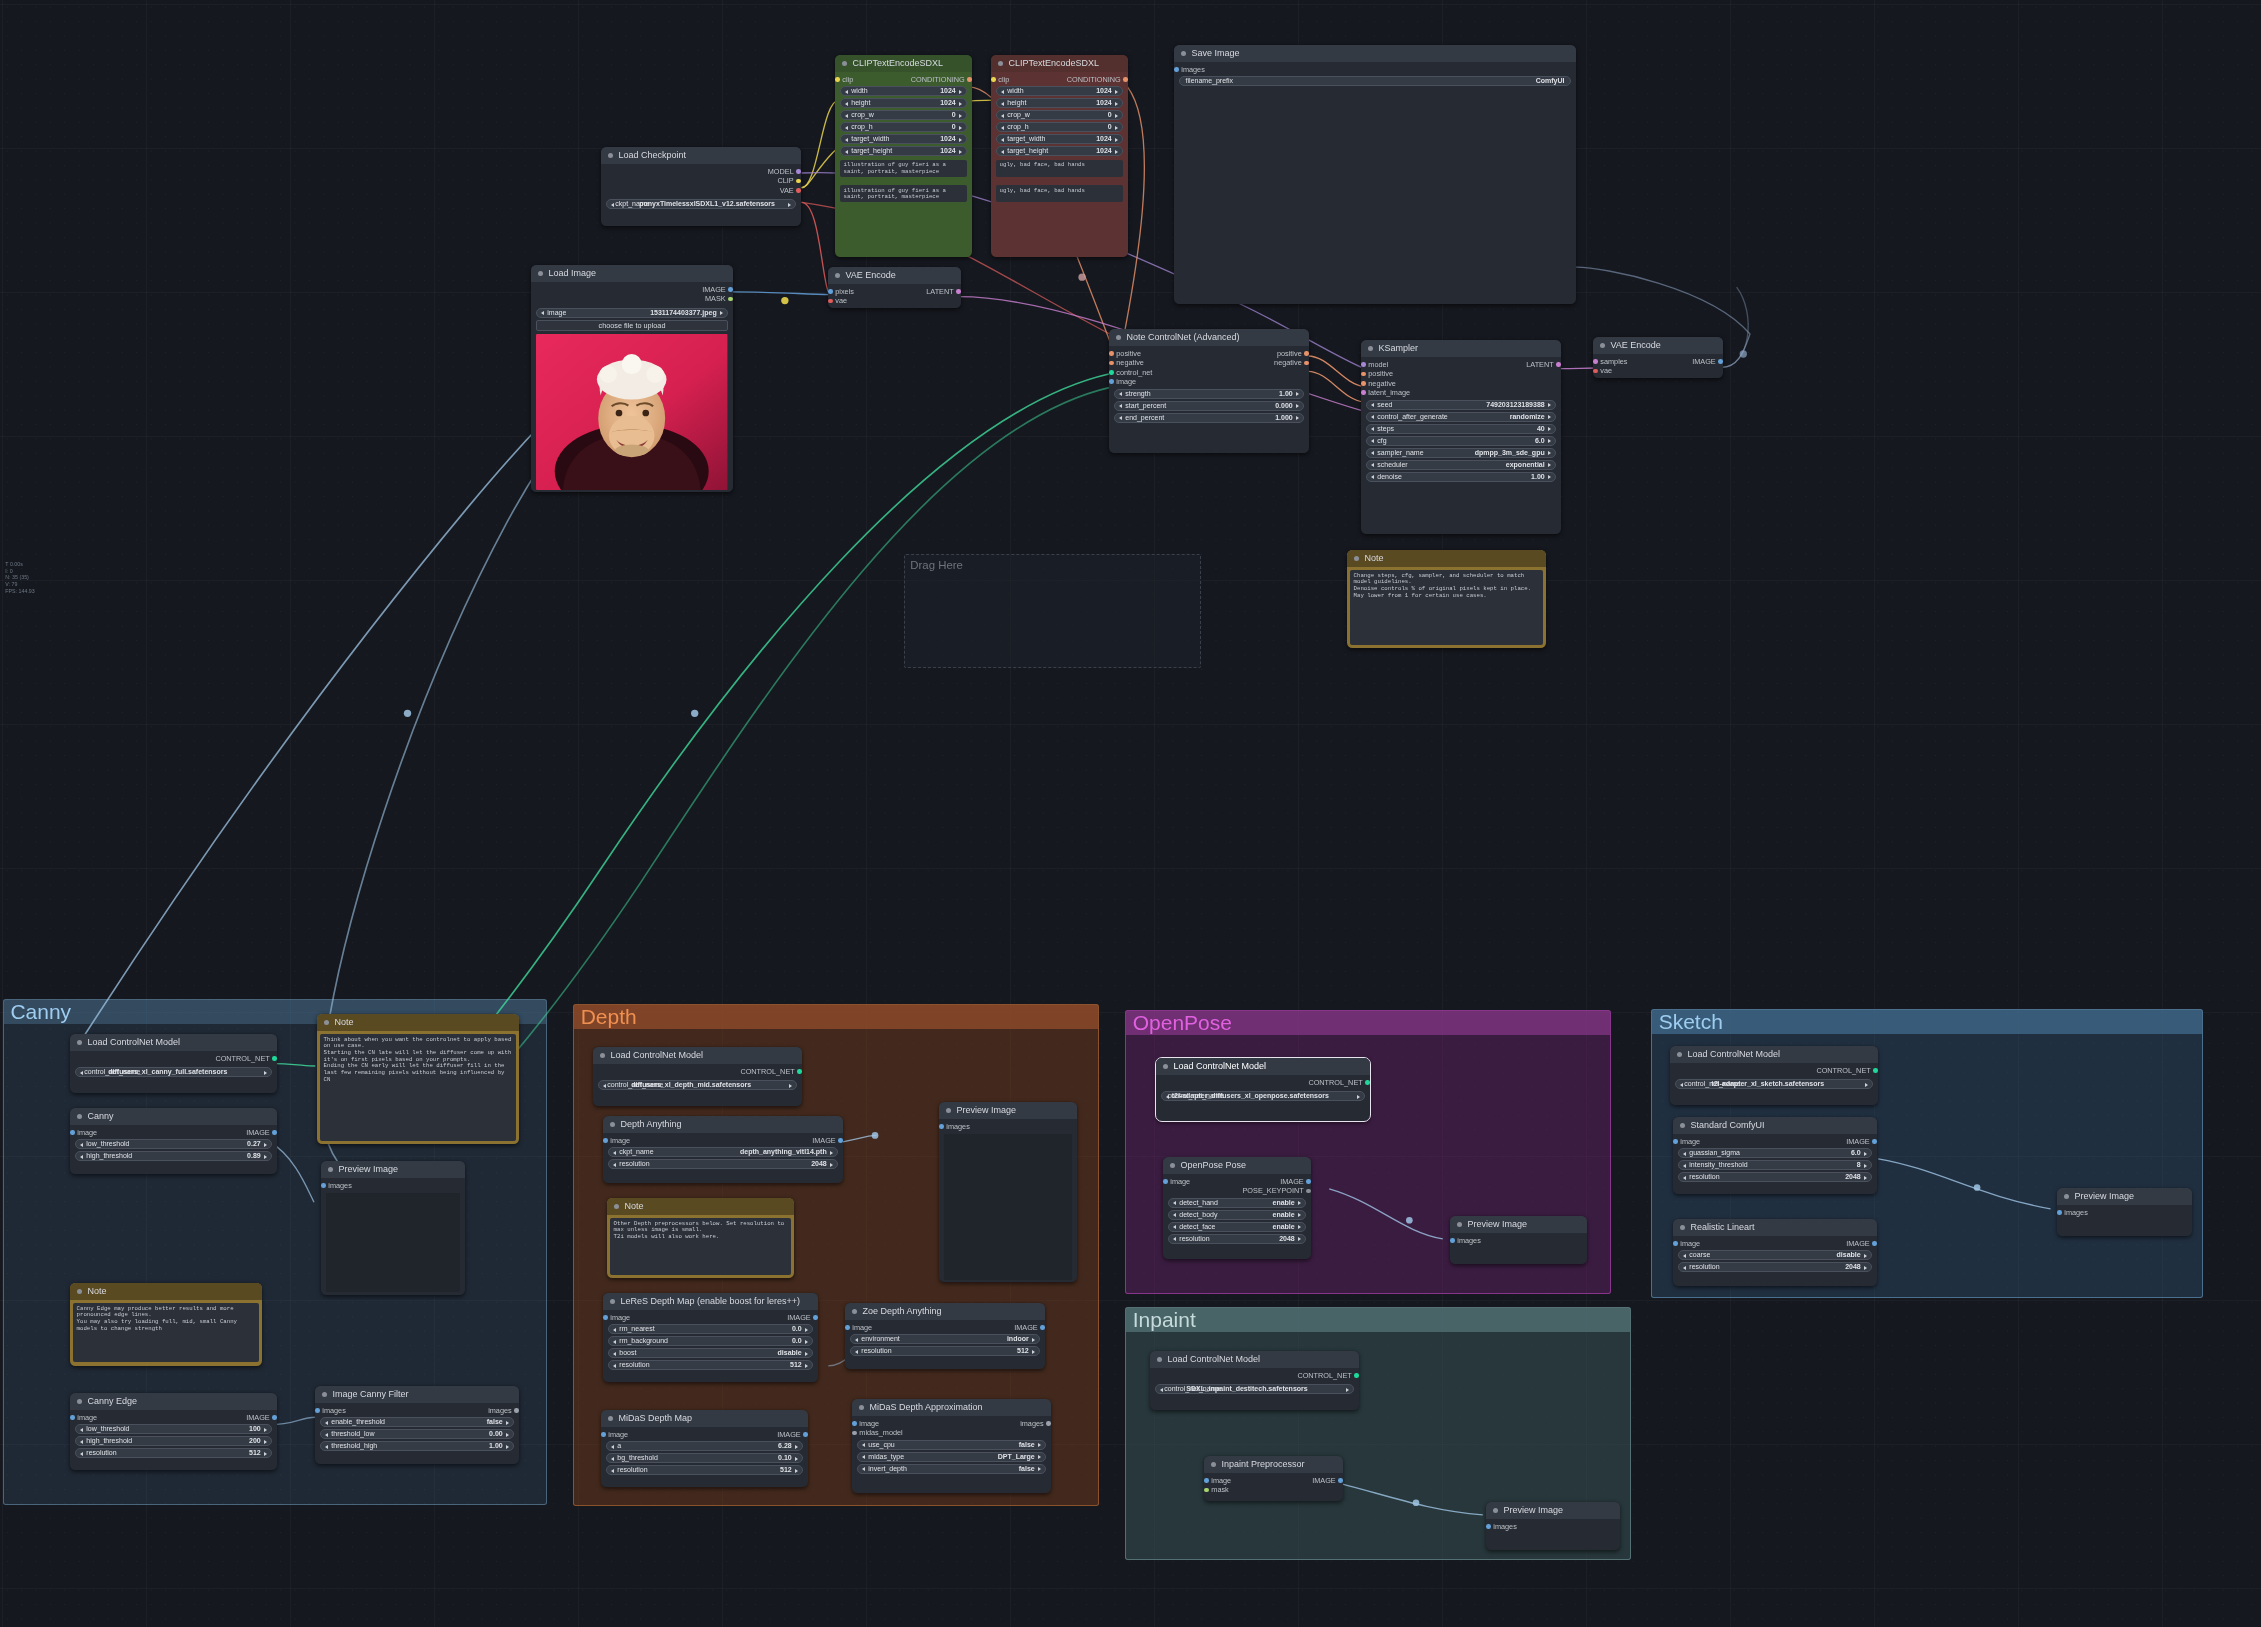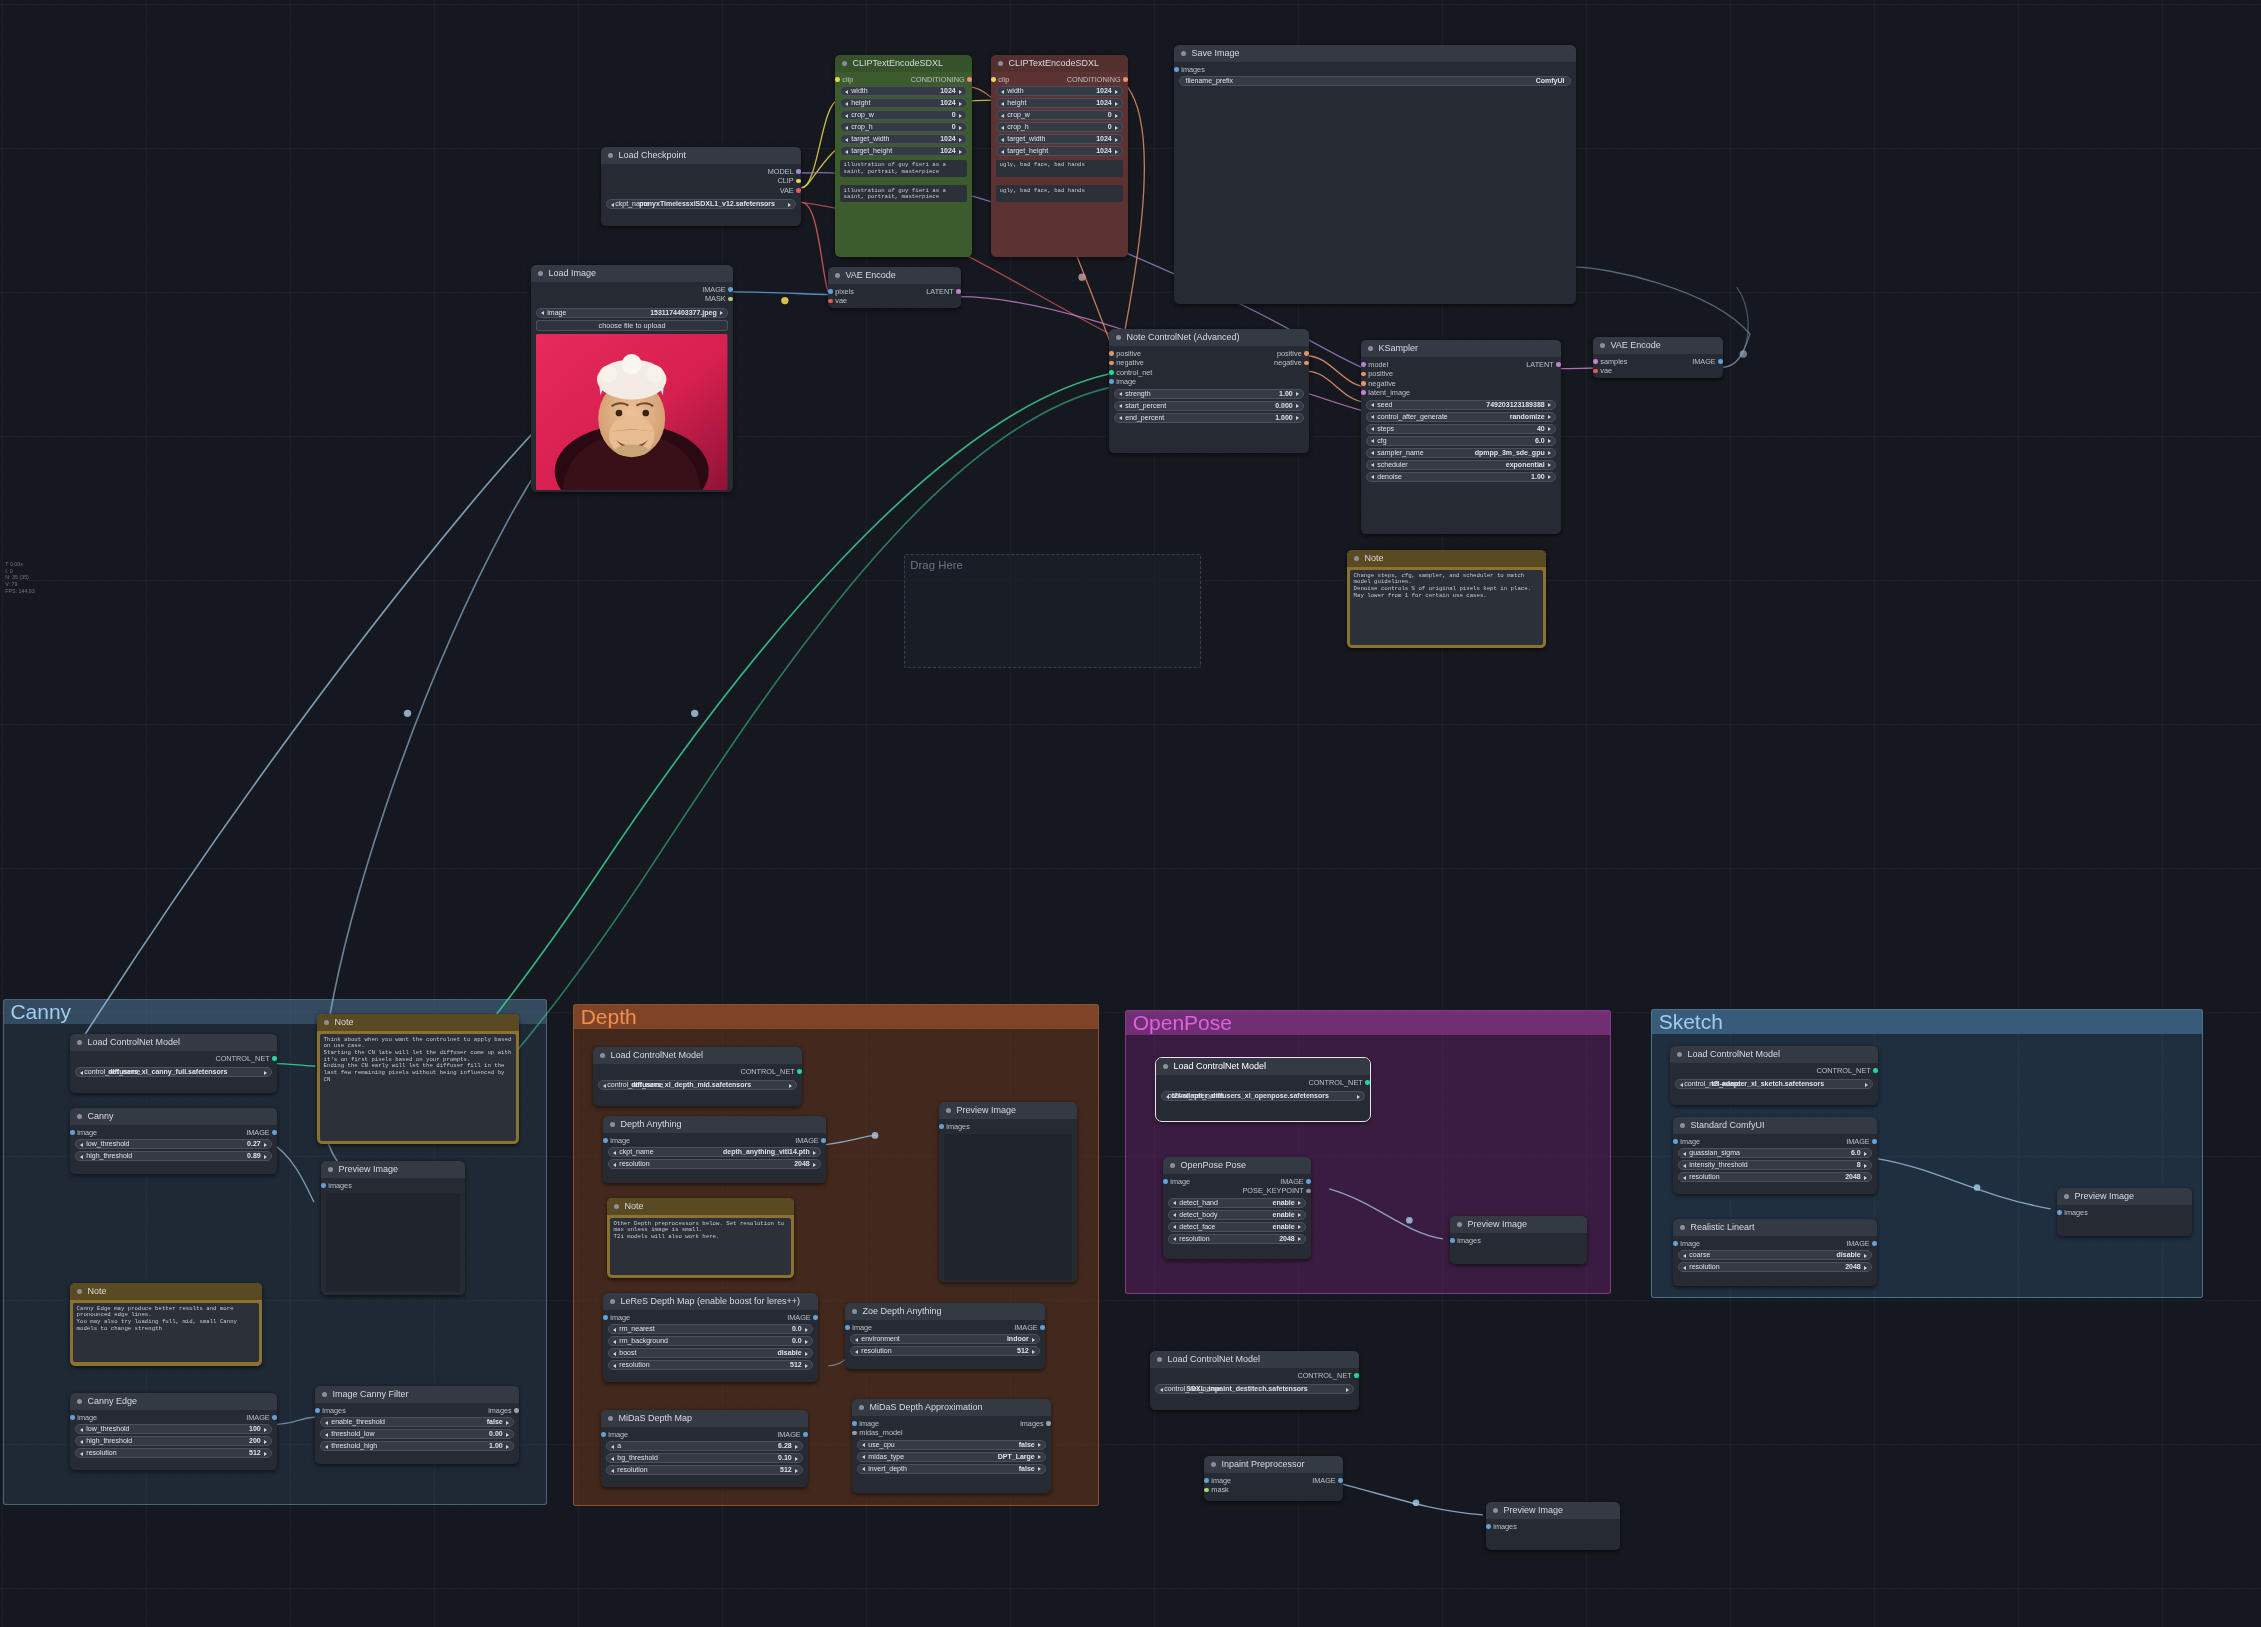--- a/index.html
+++ b/index.html
@@ -150,20 +150,23 @@
   </div>
 
   <div class="group" style="left:1125px; top:1010px; width:486px; height:284px; background:rgba(106,33,106,.45); border:0.7px solid rgba(190,70,190,.6);">
     <div class="ghdr" style="background:rgba(142,58,142,.65); color:#e060e0;">OpenPose</div>
   </div>
 
   <div class="group" style="left:1651px; top:1009px; width:552px; height:289px; background:rgba(48,82,110,.42); border:0.7px solid rgba(110,165,205,.55);">
     <div class="ghdr" style="background:rgba(74,127,165,.55); color:#9ecdf0;">Sketch</div>
   </div>
 
+  <div class="group" style="left:1125px; top:1307px; width:506px; height:253px; background:rgba(58,85,88,.5); border:0.7px solid rgba(130,170,172,.5);">
+    <div class="ghdr" style="background:rgba(91,125,128,.65); color:#c6dadb;">Inpaint</div>
+  </div>
 
   <svg class="wires" viewBox="0 0 3385 2436" width="2261" height="1627">
 
     <path d="M1200,281 C1225,281 1230,150 1256,150" stroke="#e8d44d" stroke-width="2" fill="none" opacity=".85"></path>
     <path d="M1200,281 C1225,281 1240,150 1490,150" stroke="#e8d44d" stroke-width="2" fill="none" opacity=".85"></path>
 
     <path d="M1200,303 C1230,303 1230,445 1246,445" stroke="#e05c5c" stroke-width="2" fill="none" opacity=".85"></path>
     <path d="M1200,303 C1400,330 1500,420 1700,520" stroke="#e05c5c" stroke-width="2" fill="none" opacity=".7"></path>
 
     <path d="M1200,259 C1400,250 1600,340 1780,420 C1900,470 1990,530 2043,552" stroke="#a687d6" stroke-width="2" fill="none" opacity=".75"></path>
@@ -668,21 +671,21 @@
           <span class="dot r c-ctrl"></span>
         </div>
       </div>
       <div class="w overlap" style="margin-top:4px;">
         <span class="wn">control_net_name</span>
         <span class="wv">diffusers_xl_depth_mid.safetensors</span>
       </div>
     </div>
   </div>
 
-  <div class="node" style="left:603px; top:1116px; width:223px; height:67px;">
+  <div class="node" style="left:603px; top:1116px; width:240px; height:67px;">
     <div class="title">Depth Anything</div>
     <div class="body">
       <div class="slots">
         <div class="slot">
           <span class="dot l c-image"></span>
           <span class="in">image</span>
           <span class="out">IMAGE</span>
           <span class="dot r c-image"></span>
         </div>
       </div>

